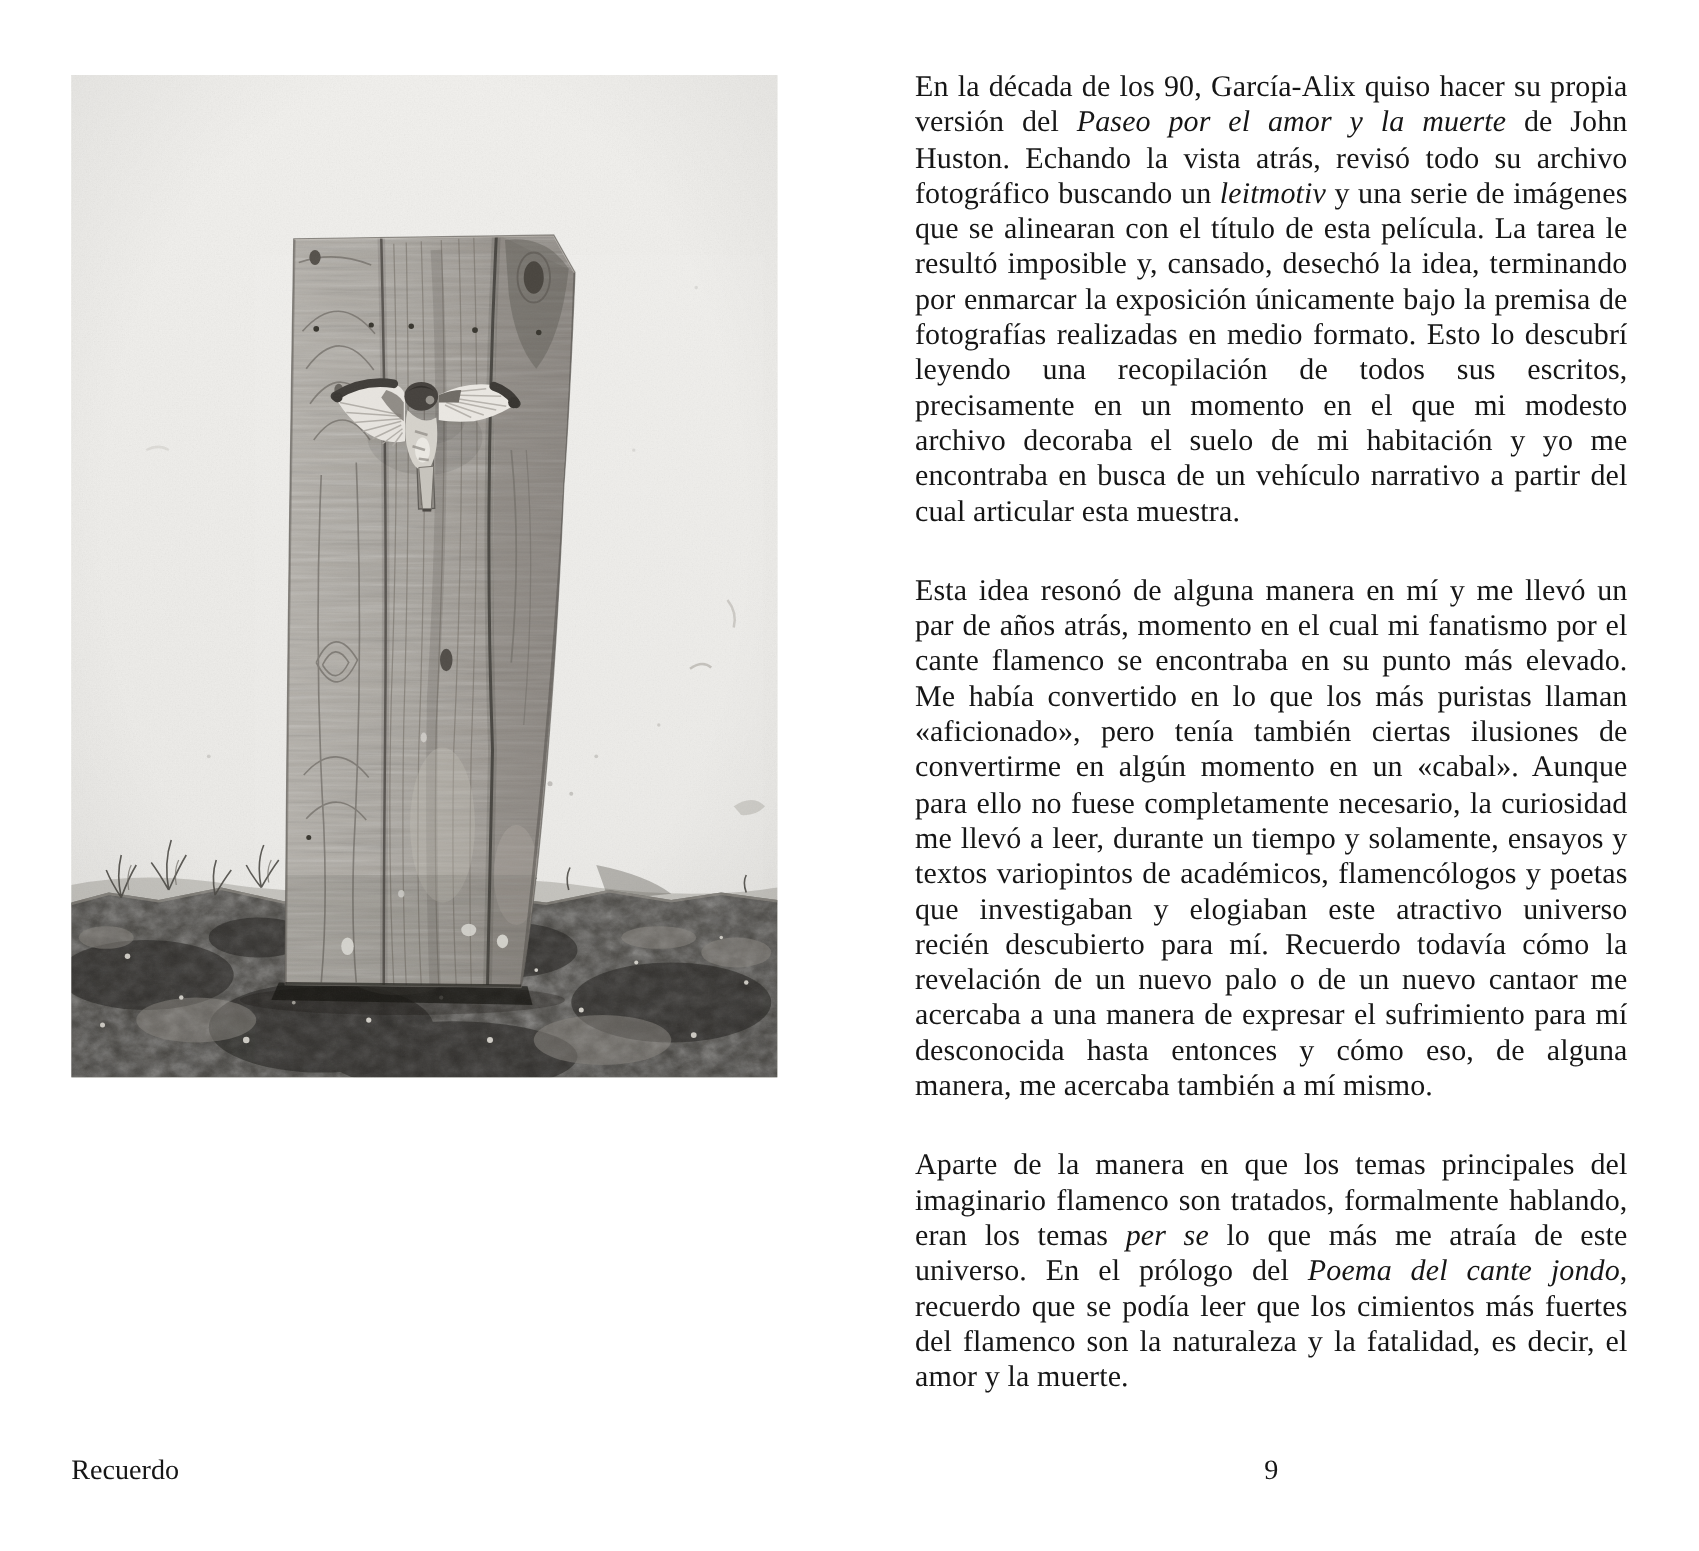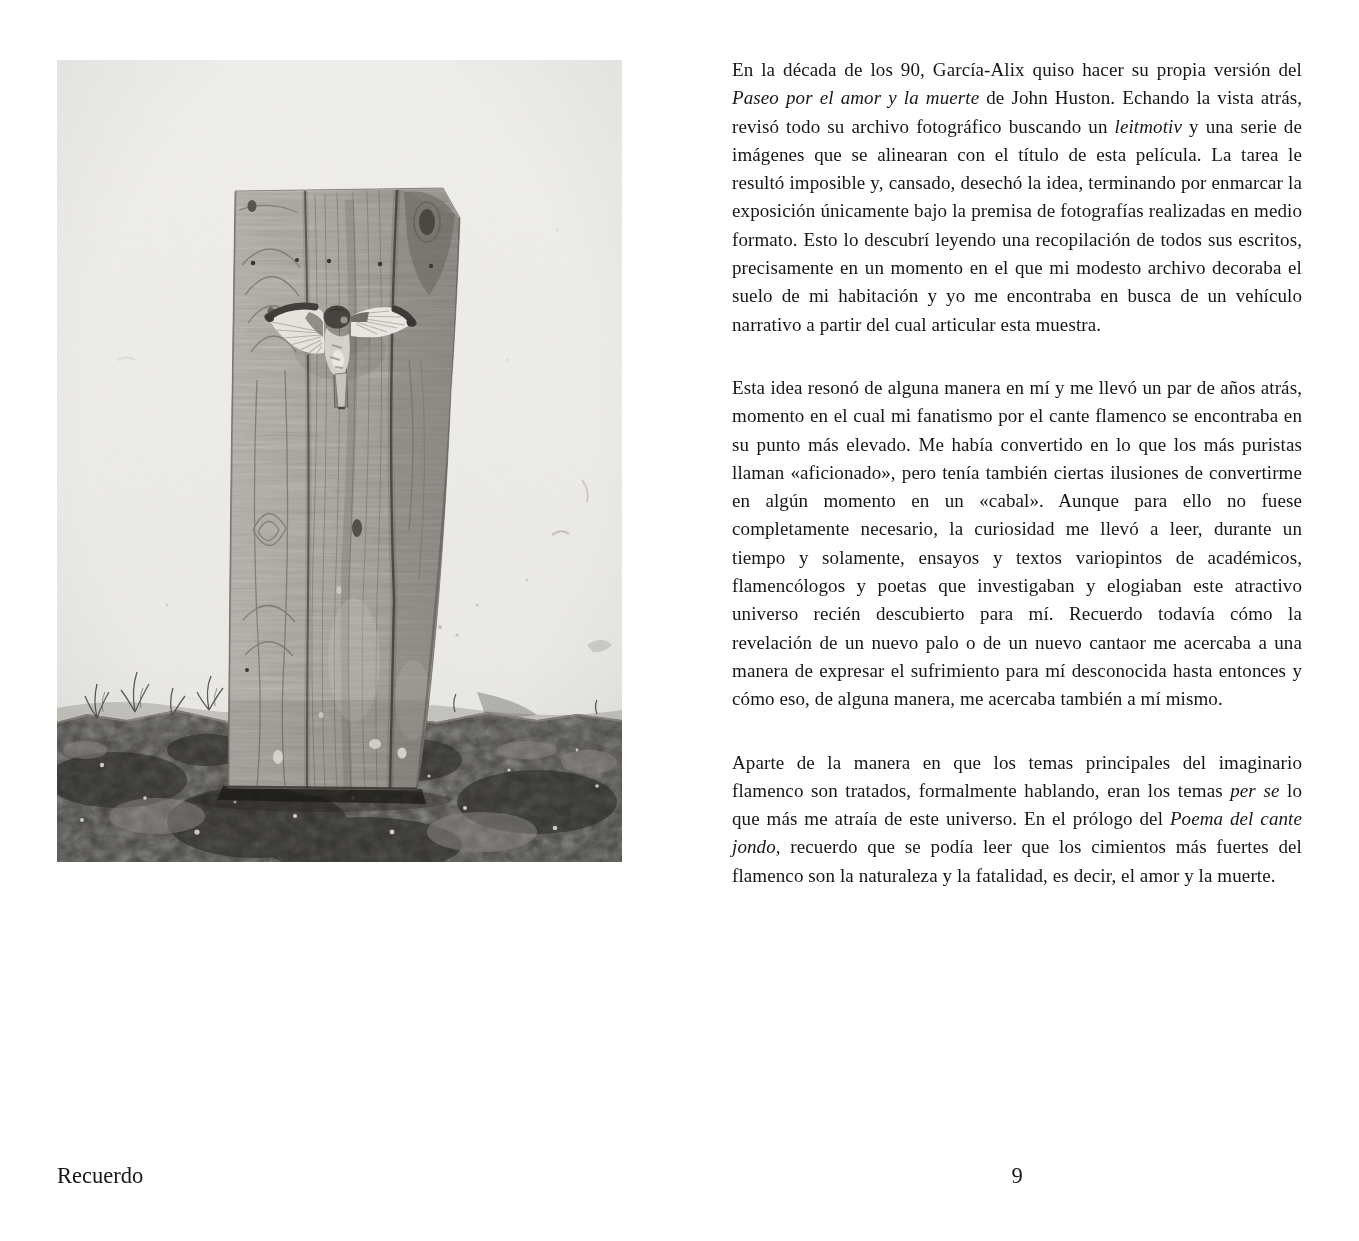--- a/index.html
+++ b/index.html
@@ -14,21 +14,21 @@
   .photo{
     position:absolute;left:57px;top:60px;width:565px;height:802px;
     background:#ecebe8;
   }
   .photo svg{display:block;width:100%;height:100%;}
   .article{
     position:absolute;left:732px;top:56px;width:570px;
   }
   .article p{
     margin:0 0 35px 0;
-    font-size:19px;
+    font-size:24px;
     line-height:28.3px;
     text-align:justify;
     letter-spacing:0.1px;
   }
   .article p:last-child{margin-bottom:0;}
   .article .it{font-style:italic;}
   .caption{
     position:absolute;left:57px;top:1162px;
     font-size:22.5px;line-height:28px;
   }

